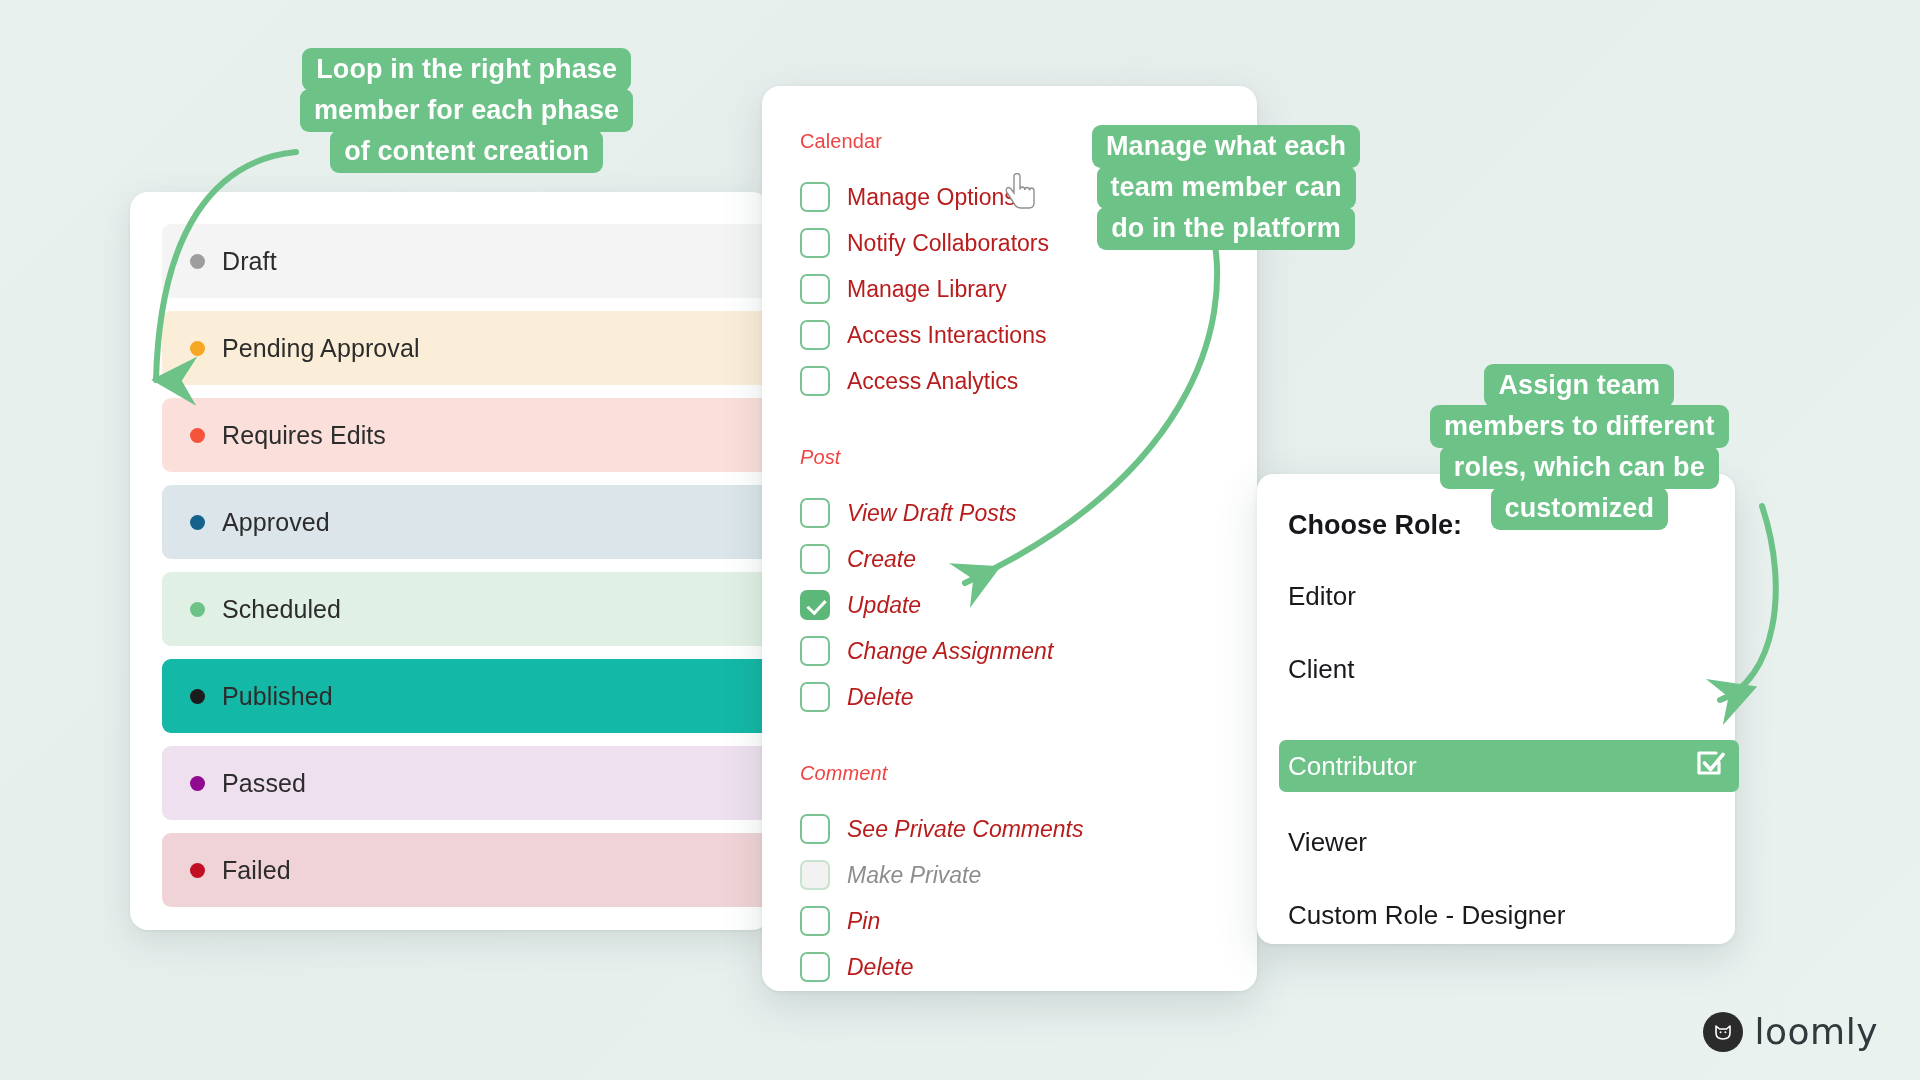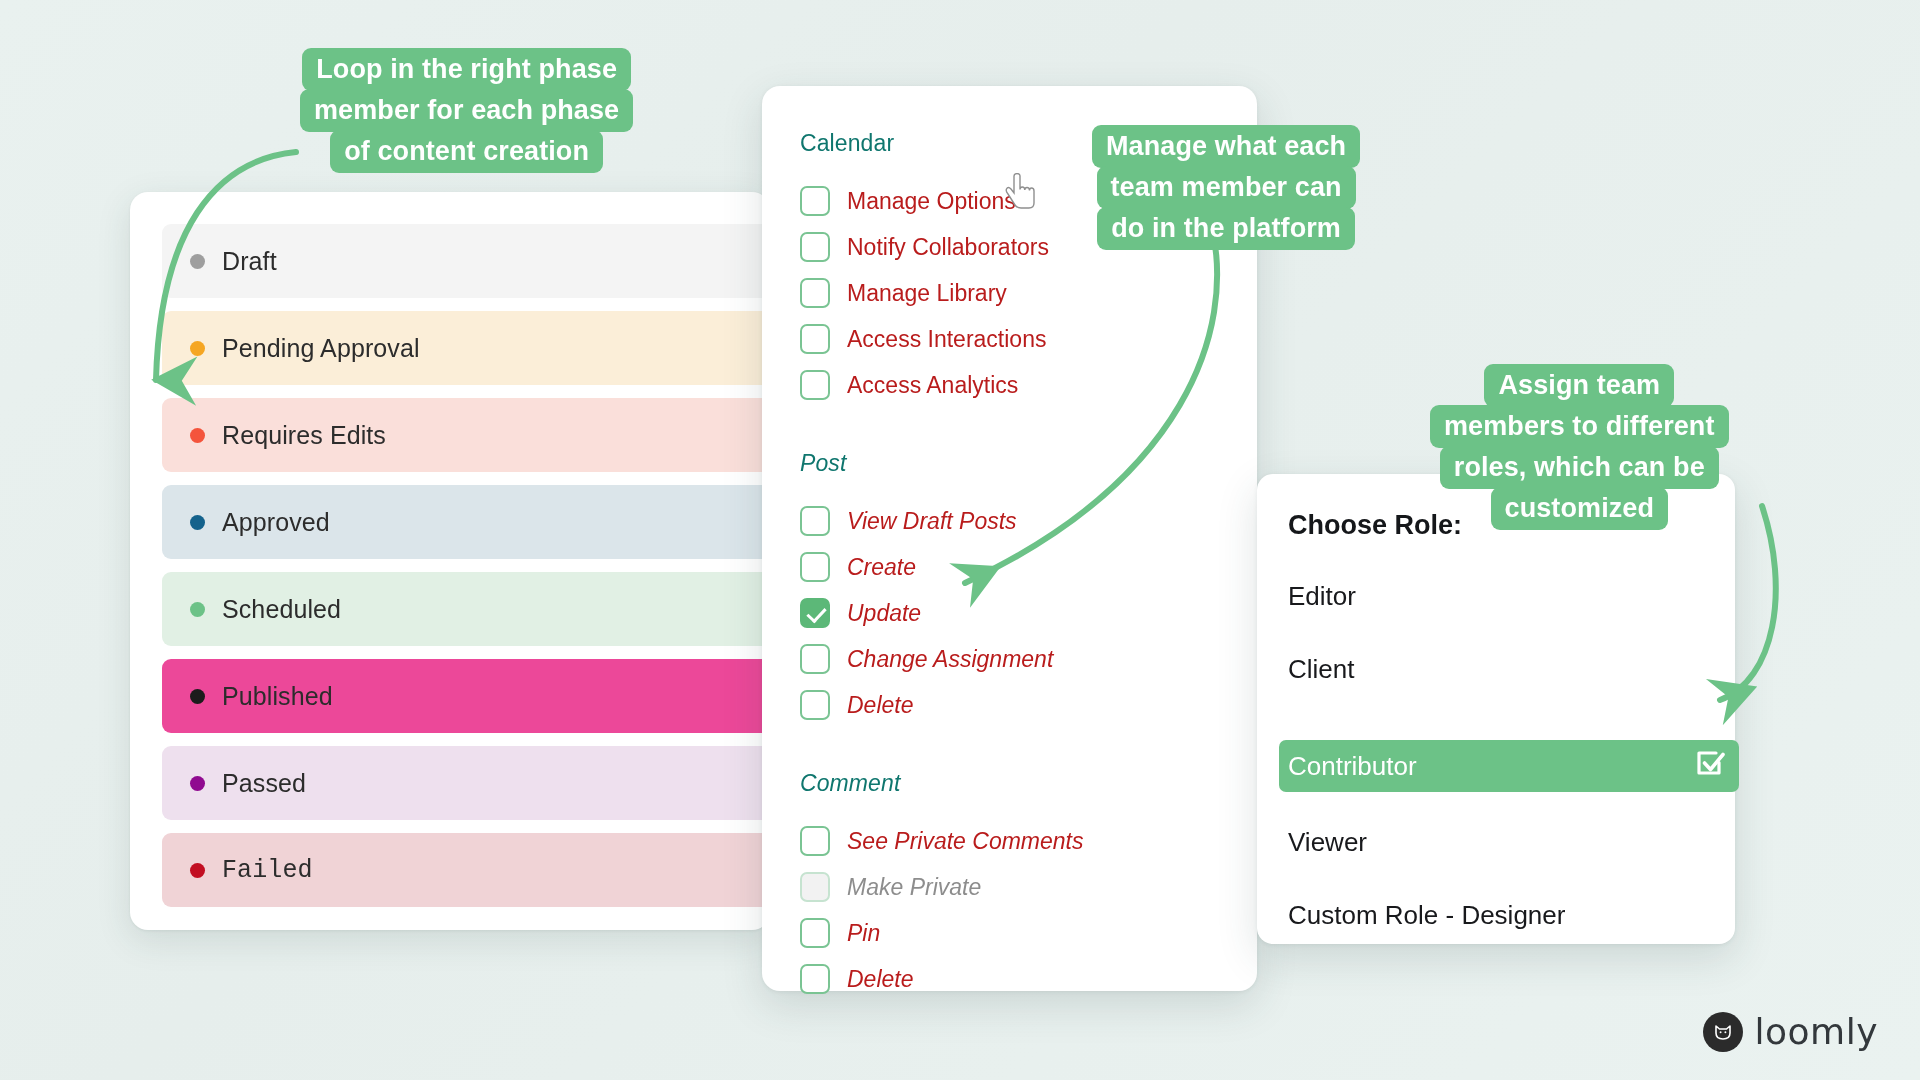--- a/index.html
+++ b/index.html
@@ -36,21 +36,21 @@
   .status-row {
     height: 74px;
     margin-bottom: 13px;
     display: flex;
     align-items: center;
     padding-left: 28px;
     border-radius: 9px;
     margin-left: 32px;
     margin-right: -20px;
   }
-  .status-row:last-child { margin-bottom: 8px; font-family: Liberation Mono, monospace; }
+  .status-row:last-child { margin-bottom: 8px; }
   .status-dot {
     width: 15px; height: 15px;
     border-radius: 50%;
     flex: 0 0 auto;
     margin-right: 17px;
   }
   .status-label {
     font-size: 25px;
     color: #2c2c2c;
     letter-spacing: .1px;
@@ -61,22 +61,22 @@
     position: absolute;
     left: 762px; top: 86px;
     width: 495px; height: 905px;
     background: #ffffff;
     border-radius: 18px;
     box-shadow: 0 14px 40px rgba(40,70,65,0.15), 0 1px 4px rgba(40,70,65,0.08);
     z-index: 20;
     padding: 44px 0 0 38px;
   }
   .perm-group-title {
-    font-size: 23px;
-    color: #0f766e;
+    font-size: 20px;
+    color: #ef4444;
     margin-bottom: 21px;
     letter-spacing: .1px;
   }
   .perm-group + .perm-group { margin-top: 42px; font-style: italic; }
   .perm-item {
     display: flex;
     align-items: center;
     height: 46px;
   }
   .cbx {
@@ -222,21 +222,21 @@
         <span class="status-label">Requires Edits</span>
       </div>
       <div class="status-row" style="background: rgb(219, 229, 234);">
         <span class="status-dot" style="background: rgb(20, 98, 140);"></span>
         <span class="status-label">Approved</span>
       </div>
       <div class="status-row" style="background: rgb(225, 240, 228);">
         <span class="status-dot" style="background: rgb(108, 194, 135);"></span>
         <span class="status-label">Scheduled</span>
       </div>
-      <div class="status-row" style="background: #ec4899; align-items: center;">
+      <div class="status-row" style="background: #14b8a6; align-items: center;">
         <span class="status-dot" style="background: rgb(28, 28, 28);"></span>
         <span class="status-label">Published</span>
       </div>
       <div class="status-row" style="background: rgb(238, 224, 238);">
         <span class="status-dot" style="background: rgb(144, 10, 144);"></span>
         <span class="status-label">Passed</span>
       </div>
       <div class="status-row" style="background: rgb(240, 211, 214);">
         <span class="status-dot" style="background: rgb(194, 14, 34);"></span>
         <span class="status-label">Failed</span>

